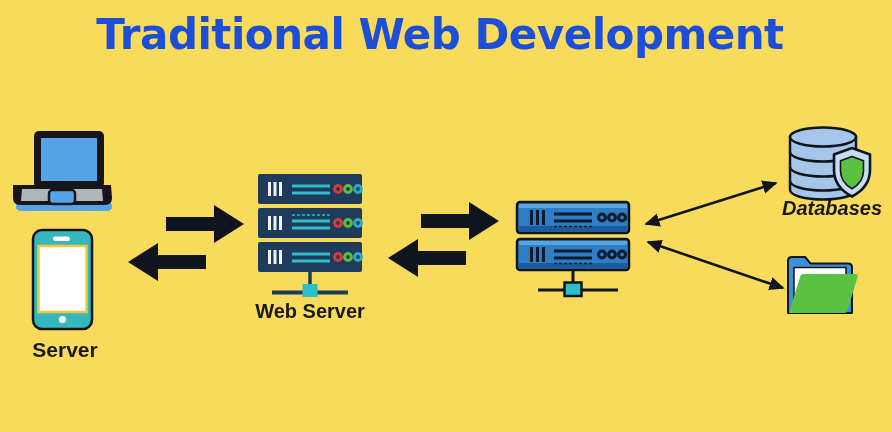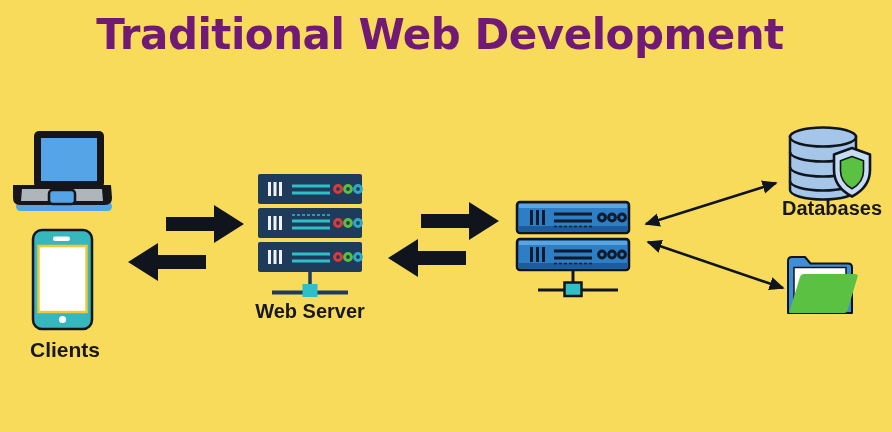--- a/index.html
+++ b/index.html
@@ -10,33 +10,33 @@
     overflow:hidden;
     font-family:"Liberation Sans", sans-serif;
   }
   .title{
     position:absolute;left:0;top:10px;width:880px;
     text-align:center;
     font-family:"DejaVu Sans", sans-serif;
     font-weight:700;
     font-size:42px;
     letter-spacing:-0.5px;
-    color:#701a75;
+    color:#1d4ed8;
   }
   .node-label{
     position:absolute;
     text-align:center;
     font-weight:600;
     color:#181818;
     font-size:20px;
   }
   .lbl-clients{left:15px;top:338px;width:100px;font-size:21px;}
   .lbl-web{left:248px;top:300px;width:124px;}
   .lbl-app{left:493px;top:299px;width:172px;}
-  .lbl-db{left:778px;top:197px;width:108px;}
+  .lbl-db{left:778px;top:197px;width:108px;font-style:italic;}
   .lbl-cms{left:780px;top:317px;width:94px;}
   svg.layer{position:absolute;left:0;top:0;}
 </style>
 </head>
 <body>
 
 <div class="canvas">
 
   <div class="title">Traditional Web Development</div>
 
@@ -173,17 +173,17 @@
       </g>
     </g>
 
     <g>
       <path d="M788,313 L788,261 Q788,257 792,257 L805,257 L810.5,263.5 L848,263.5 Q852,263.5 852,267.5 L852,313 Z" fill="#3E8FD8" stroke="#10151D" stroke-width="2" stroke-linejoin="round"></path>
       <rect x="794" y="267.5" width="52" height="45.5" fill="#FFFFFF" stroke="#10151D" stroke-width="1.5"></rect>
       <path d="M789,313 L800,277 Q801,274 804,274 L855,274 Q858.5,274 857.5,277 L847.5,310.5 Q846.8,313 844,313 Z" fill="#5BC143"></path>
     </g>
   </svg>
 
-  <div class="node-label lbl-clients">Clients</div>
+  <div class="node-label lbl-clients">Server</div>
   <div class="node-label lbl-web">Web Server</div>
   <div class="node-label lbl-db">Databases</div>
 
 </div>
 
 </body></html>

